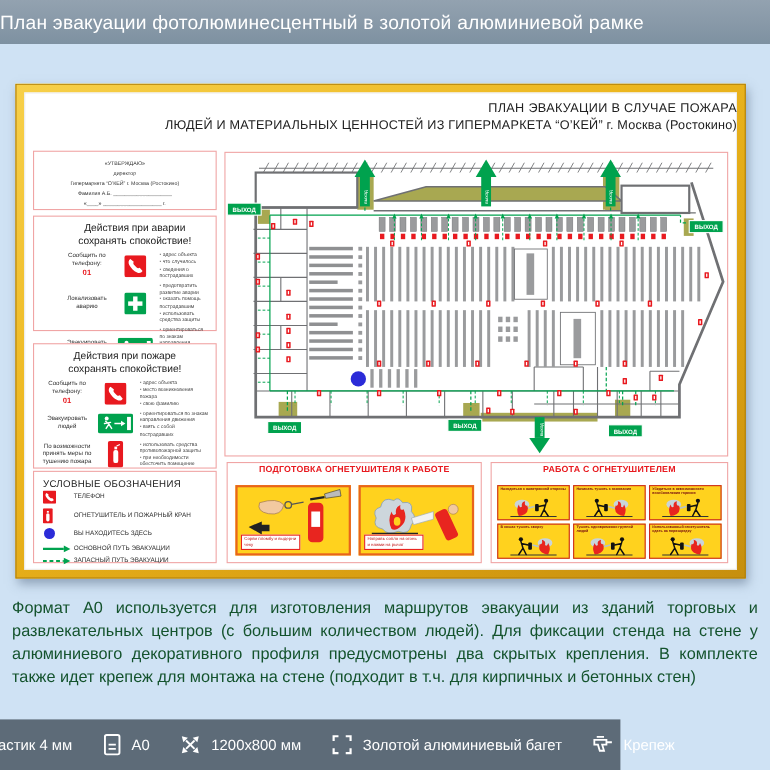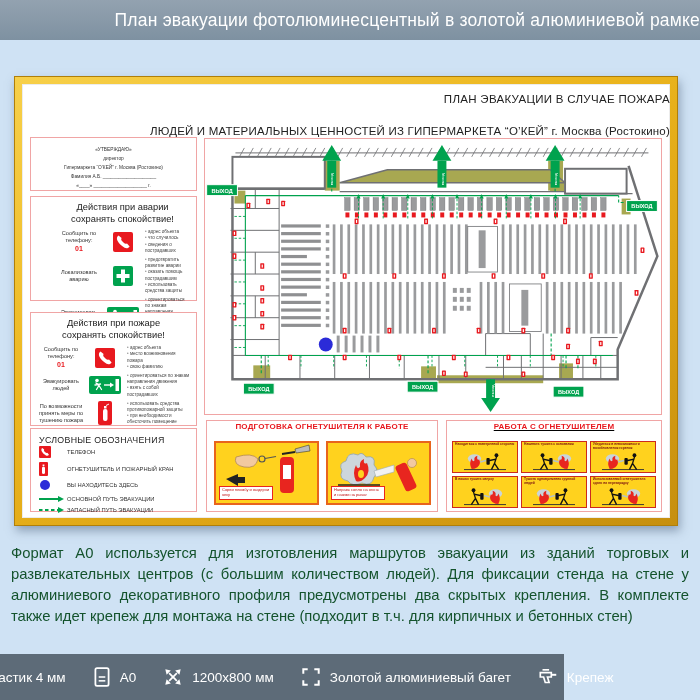--- a/index.html
+++ b/index.html
@@ -1,32 +1,32 @@
 <!DOCTYPE html>
 <html><head>
 <meta charset="utf-8">
 <style>
   html,body{margin:0;padding:0;}
   body{width:700px;height:700px;overflow:hidden;font-family:"Liberation Sans",sans-serif;}
   #page{position:relative;width:700px;height:700px;background:#cfe2f4;}
 
   
   .banner{position:absolute;left:0;top:0;width:700px;height:40px;
-    background:linear-gradient(#93a2b0,#7e91a1);display:flex;align-items:center;justify-content:flex-end;
+    background:linear-gradient(#93a2b0,#7e91a1);display:flex;align-items:center;justify-content:flex-start;
     color:#fff;font-size:17.5px;letter-spacing:.2px;}
 
   
   .frame{position:absolute;left:14px;top:76px;width:664px;height:450px;box-sizing:border-box;
     background:linear-gradient(150deg,#f7d04a 0%,#ecb61e 40%,#d99f12 75%,#c68f0e 100%);
     padding:8px;box-shadow:2px 5px 9px rgba(80,100,125,.5), inset 0 0 0 1px #b07f09;}
   .poster{position:relative;width:648px;height:434px;background:#fff;box-shadow:inset 0 0 0 1px #ececec;}
 
   .poster-title{position:absolute;top:9px;left:0;width:100%;text-align:right;color:#222;}
   .poster-title .t1{font-size:11.5px;letter-spacing:.3px;}
-  .poster-title .t2{font-size:11.5px;letter-spacing:.2px;margin-top:20px;}
+  .poster-title .t2{font-size:11.5px;letter-spacing:.2px;margin-top:3px;}
 
   .panel{position:absolute;box-sizing:border-box;border:1px solid #f0a5a5;background:#fff;}
 
   
   .approval{left:8px;top:53px;width:167px;height:54px;text-align:center;color:#333;
     font-size:4.8px;line-height:1.9;padding-top:7px;}
 
   
   .actions{padding:5px 4px 0 4px;}
   .actions .ptitle{text-align:center;font-size:9.3px;color:#222;line-height:1.25;margin-bottom:4px;}
@@ -44,21 +44,21 @@
   .lico{width:28px;display:flex;align-items:center;}
   .llabel{font-size:5.8px;color:#333;}
 
   
   .plan-box{left:182px;top:54px;width:458px;height:277px;background:#fff;}
   .plan-box svg{position:absolute;left:0;top:0;}
   svg text{font-family:"Liberation Sans",sans-serif;}
 
   
   .prep{left:184px;top:336px;width:232px;height:92px;}
-  .work{left:424px;top:336px;width:216px;height:92px;text-decoration:underline;}
+  .work{left:424px;top:336px;width:216px;height:92px;}
   .rtitle{text-align:center;font-size:8px;font-weight:bold;color:#e8191f;margin-top:1px;letter-spacing:.2px;}
   .ycard{position:absolute;background:#ffd21e;border:2px solid #e8641c;box-sizing:border-box;}
   .pcap{position:absolute;background:#fff;border:1px solid #e8251f;color:#c21313;font-size:4px;
     line-height:1.2;padding:1px 2px;max-width:48px;}
   .wgrid{position:absolute;left:5px;top:20px;width:206px;display:grid;
     grid-template-columns:repeat(3,66px);grid-gap:3px;}
   .wcard{position:relative;width:66px;height:32px;background:#ffd21e;border:1px solid #cc2a1e;box-sizing:border-box;}
   .wcap{font-size:3.3px;font-weight:bold;color:#7a1010;line-height:1.15;padding:1px 2px 0 2px;}
   .wart{position:absolute;left:1px;bottom:1px;width:62px;height:21px;}
 

